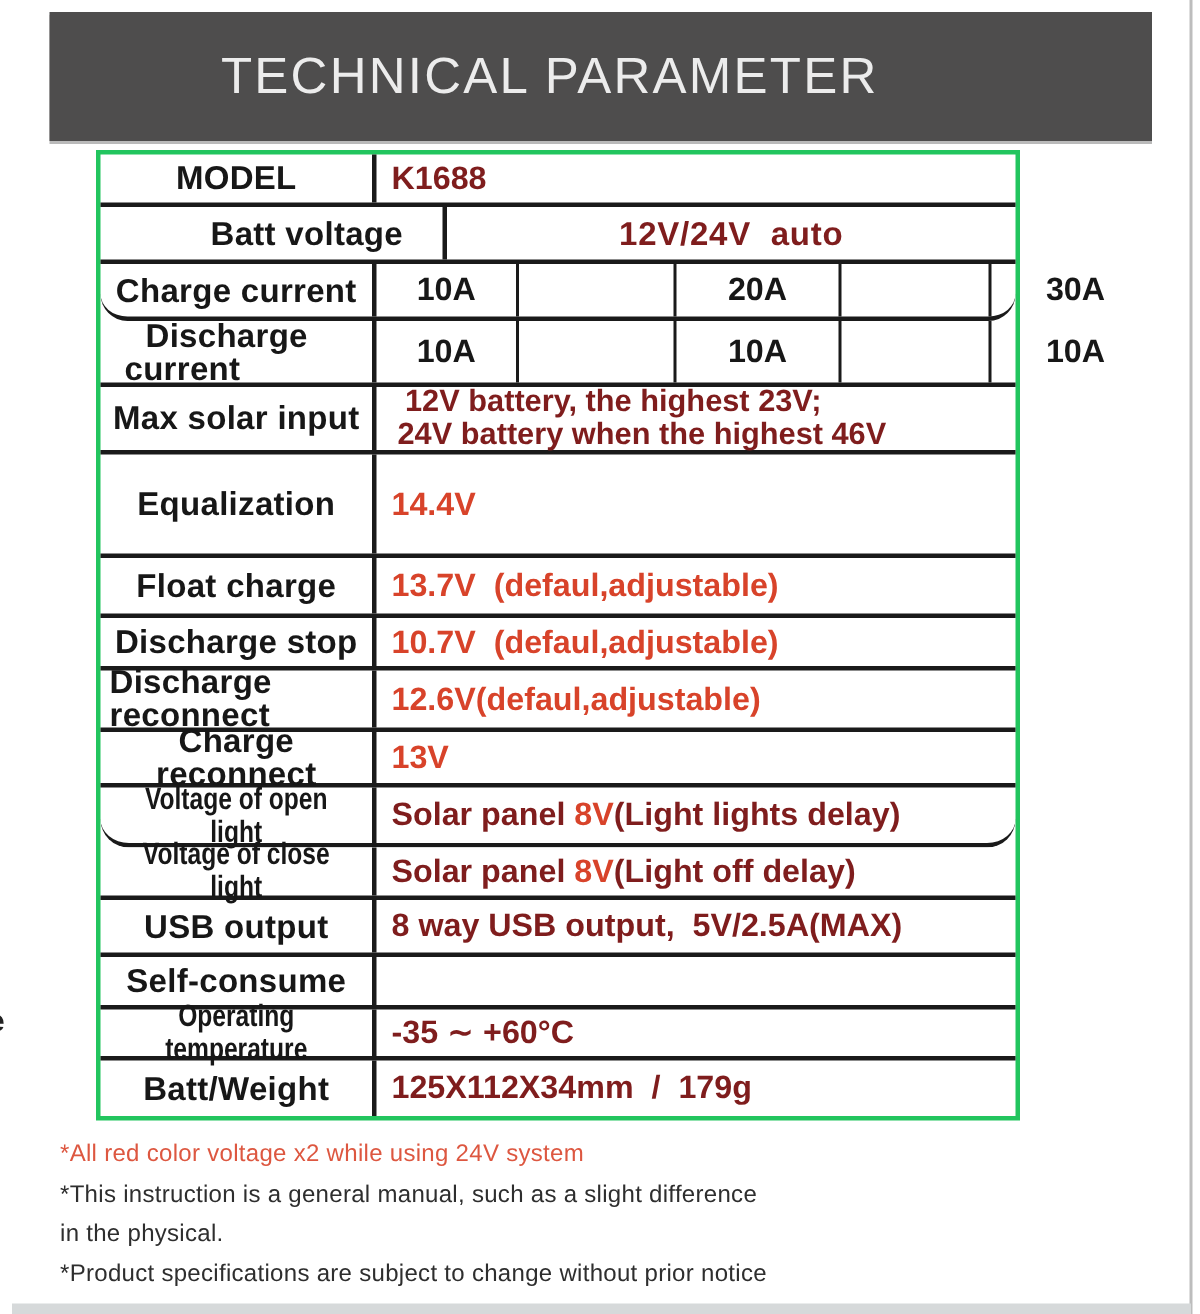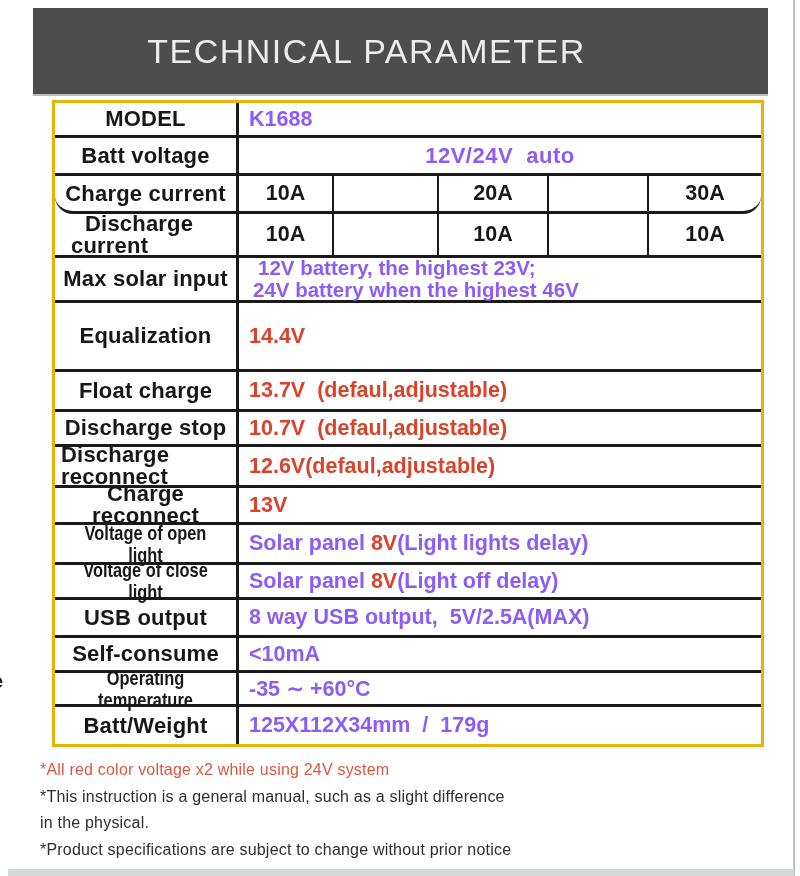--- a/index.html
+++ b/index.html
@@ -13,22 +13,22 @@
     position:absolute;left:33px;top:8px;width:735px;height:86px;
     background:#4e4d4d;display:flex;align-items:center;justify-content:center;
     box-shadow:0 2px 0 rgba(130,130,130,.55);
   }
   .banner-title{
     color:#ececec;font-size:34px;font-weight:400;letter-spacing:1.5px;
     transform:translateX(-34px);white-space:nowrap;
   }
   
   .ptable{
-    position:absolute;left:52px;top:100px;width:712px;height:647px;
-    border:3px solid #eab308;box-sizing:border-box;background:#fff;
+    position:absolute;left:64px;top:100px;width:616px;height:647px;
+    border:3px solid #22c55e;box-sizing:border-box;background:#fff;
   }
   .trow{display:flex;border-bottom:3px solid #1a1a1a;box-sizing:border-box;}
   .trow.last{border-bottom:none;}
   .tlabel{
     flex:0 0 184px;border-right:3px solid #1a1a1a;box-sizing:border-box;
     display:flex;align-items:center;justify-content:center;
     font-weight:bold;font-size:22px;line-height:22px;letter-spacing:.2px;
     color:#171717;text-align:center;
   }
   .lab-text{white-space:pre-line;}
@@ -40,21 +40,21 @@
     flex:1;display:flex;align-items:center;padding-left:10px;
     font-weight:bold;font-size:21.5px;color:#171717;box-sizing:border-box;
     white-space:pre;
   }
   .center-val .tvalue{justify-content:center;padding-left:0;font-size:22px;letter-spacing:.5px;}
   .val-small .tvalue{padding-left:14px;font-size:20.5px;line-height:22px;}
   .val-small .v-black{white-space:pre-line;display:block;text-indent:5px;}
   .vcells{padding-left:0 !important;}
   .vcell{display:flex;align-items:center;justify-content:center;box-sizing:border-box;height:100%;}
   .divr{border-right:2px solid #1a1a1a;}
-  .v-black{color:#8b5cf6;}
+  .v-black{color:#7f1d1d;}
   .v-red{color:#d8432a;}
   
   .notes{
     position:absolute;left:40px;top:757px;width:740px;
     font-size:16px;line-height:26.5px;color:#2e2e2e;letter-spacing:.2px;
   }
   .note{white-space:pre-line;}
   .note-red{color:#dd5740;}
   
   .frag{position:absolute;color:#222;font-weight:bold;}
@@ -69,21 +69,21 @@
   <span class="banner-title">TECHNICAL PARAMETER</span>
 </div>
 
 <div class="ptable" id="param-table">
     <div class="trow" style="height: 35px;">
       <div class="tlabel">
         <span class="lab-text">MODEL</span>
       </div>
       <div class="tvalue"><span class="v-black">K1688</span></div>
     </div>
-    <div class="trow center-val" style="height: 38px;">
+    <div class="trow center-val" style="height: 38px; padding-left: 47px;">
       <div class="tlabel">
         <span class="lab-text">Batt voltage</span>
       </div>
       <div class="tvalue"><span class="v-black">12V/24V  auto</span></div>
     </div>
     <div class="trow" style="height: 38px; border-radius: 18px;">
       <div class="tlabel">
         <span class="lab-text">Charge current</span>
       </div>
       <div class="tvalue vcells"><div class="vcell divr" style="flex: 0 0 95px;">10A</div><div class="vcell divr" style="flex: 0 0 105px;"></div><div class="vcell divr" style="flex: 0 0 110px;">20A</div><div class="vcell divr" style="flex: 0 0 100px;"></div><div class="vcell" style="flex: 0 0 112px;">30A</div></div>
@@ -126,21 +126,21 @@
 reconnect</span>
       </div>
       <div class="tvalue"><span class="v-red">12.6V(defaul,adjustable)</span></div>
     </div>
     <div class="trow" style="height: 37px;">
       <div class="tlabel">
         <span class="lab-text">Charge reconnect</span>
       </div>
       <div class="tvalue"><span class="v-red">13V</span></div>
     </div>
-    <div class="trow" style="height: 40px;">
+    <div class="trow" style="height: 40px; border-radius: 19px;">
       <div class="tlabel label-narrow">
         <span class="lab-text">Voltage of open light</span>
       </div>
       <div class="tvalue"><span class="v-black">Solar panel </span><span class="v-red">8V</span><span class="v-black">(Light lights delay)</span></div>
     </div>
     <div class="trow" style="height: 35px;">
       <div class="tlabel label-narrow">
         <span class="lab-text">Voltage of close light</span>
       </div>
       <div class="tvalue"><span class="v-black">Solar panel </span><span class="v-red">8V</span><span class="v-black">(Light off delay)</span></div>
@@ -148,21 +148,20 @@
     <div class="trow" style="height: 38px;">
       <div class="tlabel">
         <span class="lab-text">USB output</span>
       </div>
       <div class="tvalue"><span class="v-black">8 way USB output,  5V/2.5A(MAX)</span></div>
     </div>
     <div class="trow" style="height: 35px;">
       <div class="tlabel">
         <span class="lab-text">Self-consume</span>
       </div>
-      <div class="tvalue"><span class="v-black">&lt;10mA</span></div>
     </div>
     <div class="trow" style="height: 34px;">
       <div class="tlabel label-narrow">
         <span class="lab-text">Operating temperature</span>
       </div>
       <div class="tvalue"><span class="v-black">-35 ∼ +60°C</span></div>
     </div>
     <div class="trow  last" style="height: 37px;">
       <div class="tlabel">
         <span class="lab-text">Batt/Weight</span>

